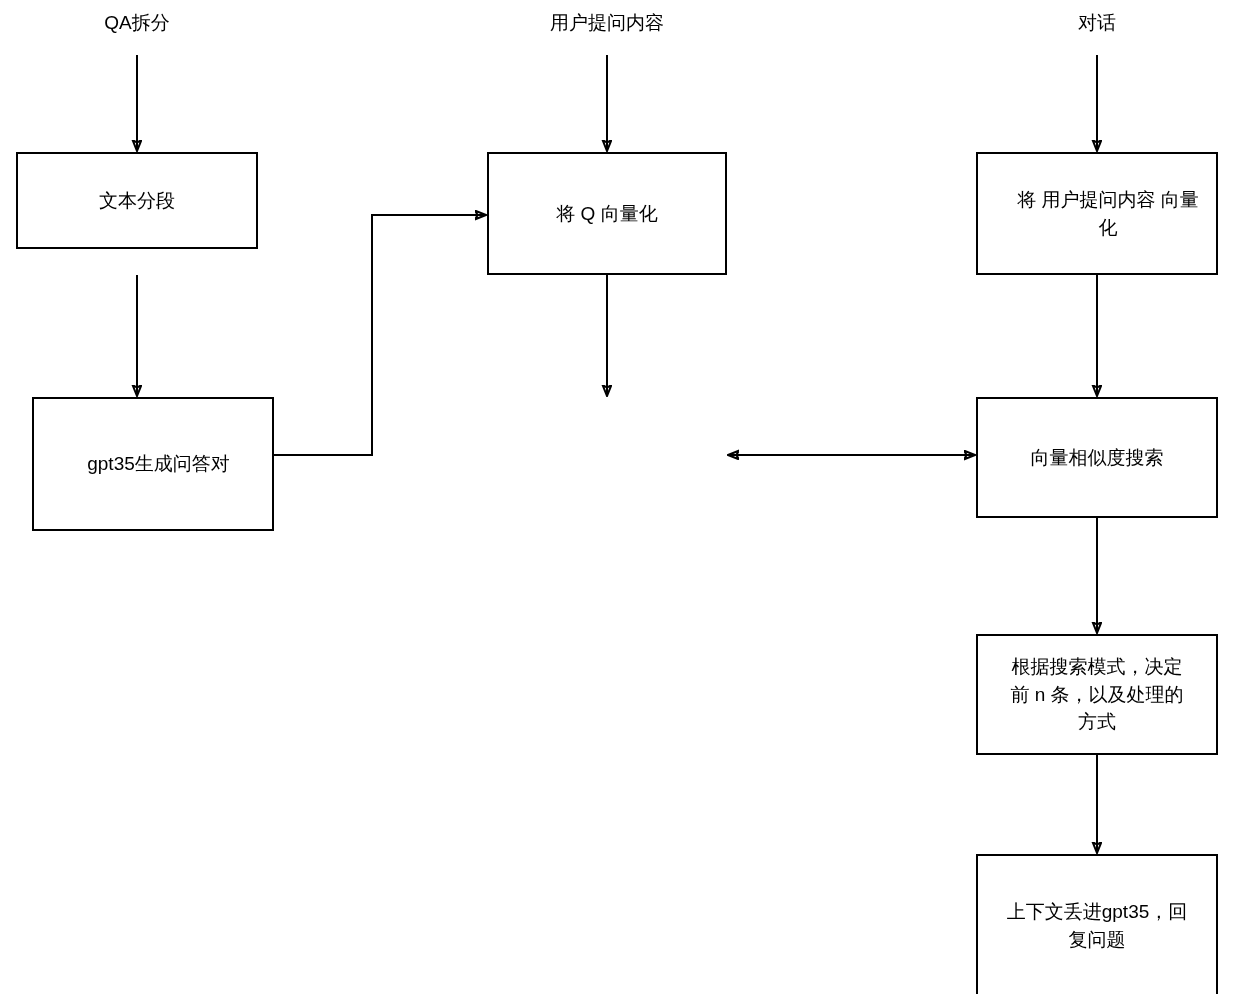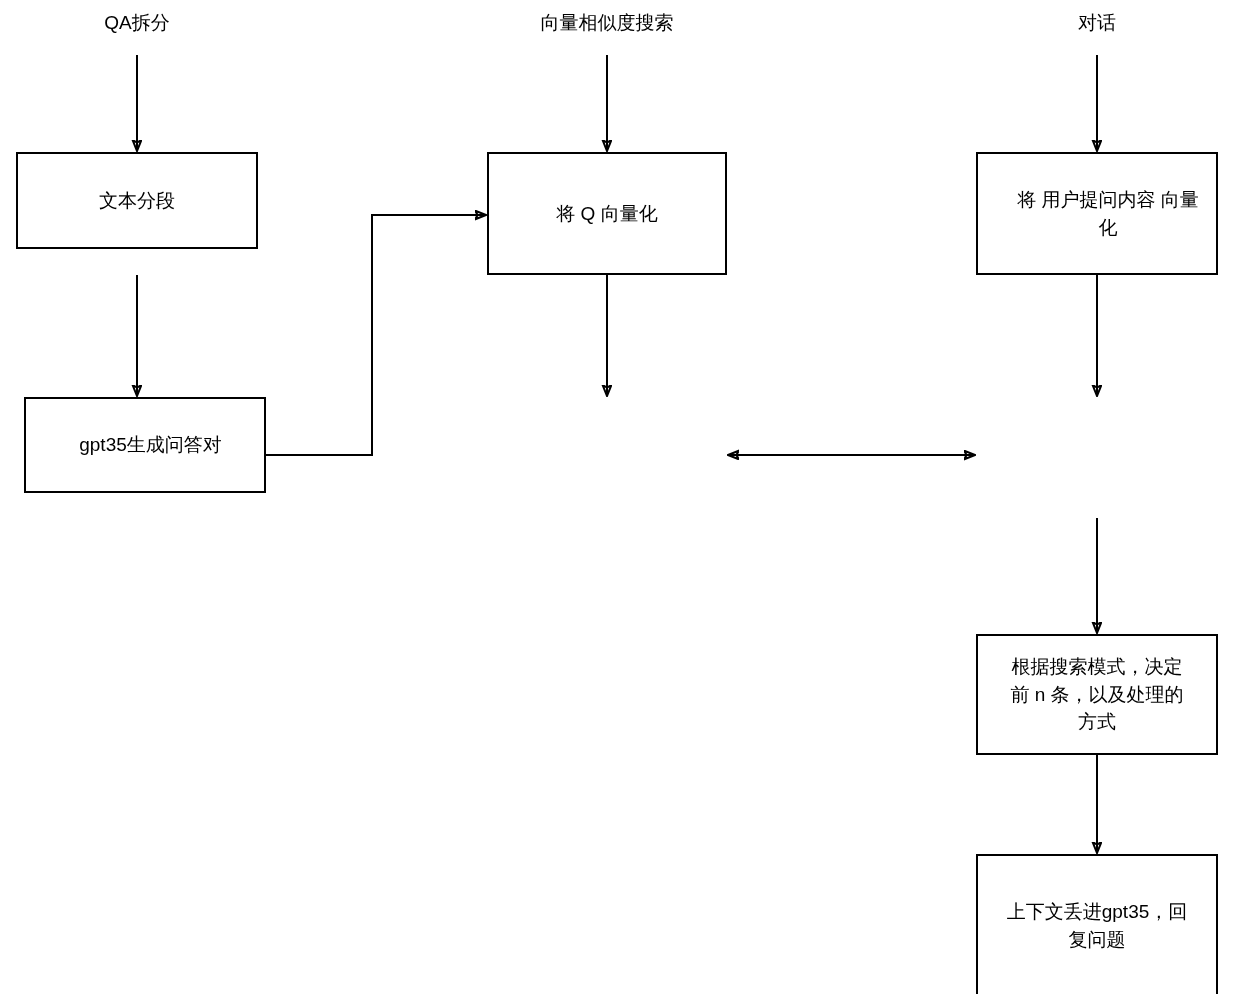--- a/index.html
+++ b/index.html
@@ -85,33 +85,34 @@
     <line x1="1097" y1="55" x2="1097" y2="150" marker-end="url(#arrowEnd)"></line>
 
     <line x1="1097" y1="275" x2="1097" y2="395" marker-end="url(#arrowEnd)"></line>
 
     <line x1="1097" y1="518" x2="1097" y2="632" marker-end="url(#arrowEnd)"></line>
 
     <line x1="1097" y1="755" x2="1097" y2="852" marker-end="url(#arrowEnd)"></line>
   </svg>
 
   <div class="edge-label" style="left:137px; top:12px;">QA拆分</div>
-  <div class="edge-label" style="left:607px; top:12px;">向量相似度搜索</div>
+  <div class="edge-label" style="left:607px; top:12px;">用户提问内容</div>
   <div class="edge-label" style="left:1097px; top:12px;">对话</div>
 
   <div class="node" style="left:16px; top:152px; width:242px; height:97px;">文本分段</div>
 
-  <div class="node" style="left:24px; top:397px; width:242px; height:96px;padding-left:17px;">gpt35生成问答对</div>
+  <div class="node" style="left:32px; top:397px; width:242px; height:134px;padding-left:17px;">gpt35生成问答对</div>
 
   <div class="node" style="left:487px; top:152px; width:240px; height:123px;">将 Q 向量化</div>
 
 
   <div class="node" style="left:976px; top:152px; width:242px; height:123px;padding-left:28px;">将 用户提问内容 向量
 化</div>
 
+  <div class="node" style="left:976px; top:397px; width:242px; height:121px;">向量相似度搜索</div>
 
   <div class="node" style="left:976px; top:634px; width:242px; height:121px;">根据搜索模式，决定
 前 n 条，以及处理的
 方式</div>
 
   <div class="node" style="left:976px; top:854px; width:242px; height:144px;">上下文丢进gpt35，回
 复问题</div>
 
 </div>
 

